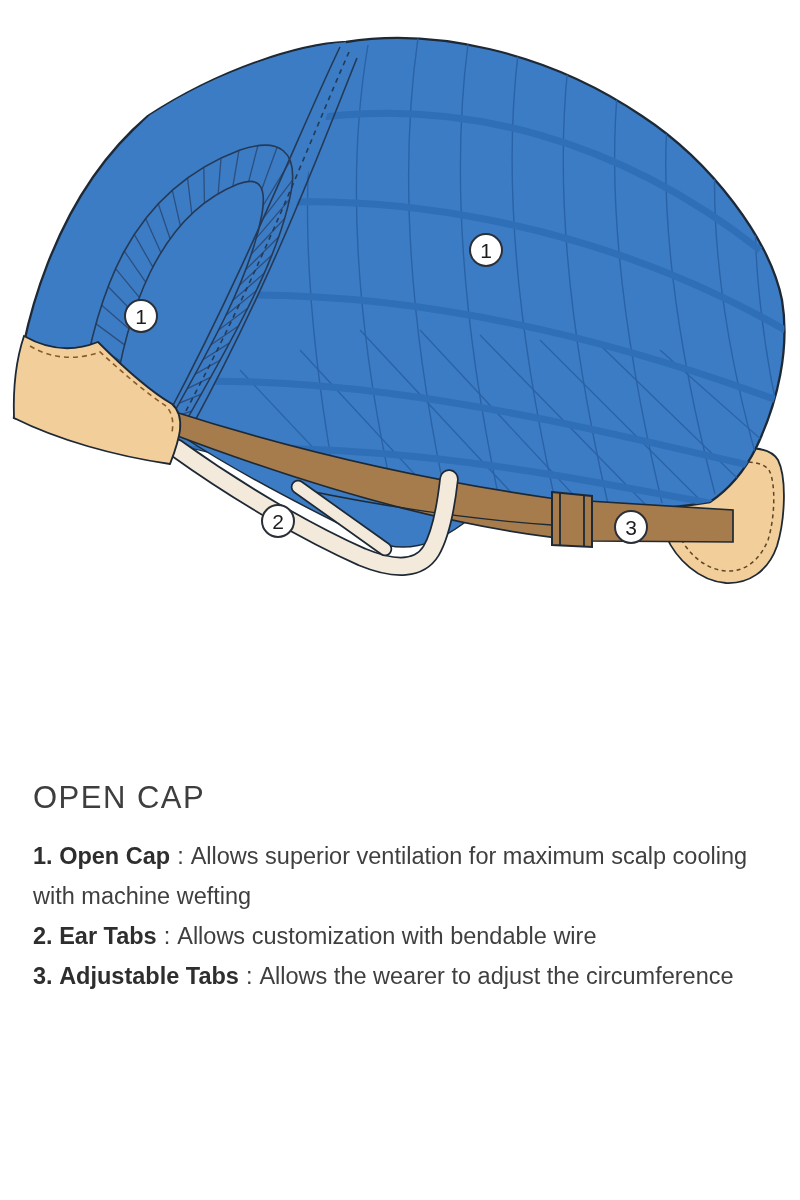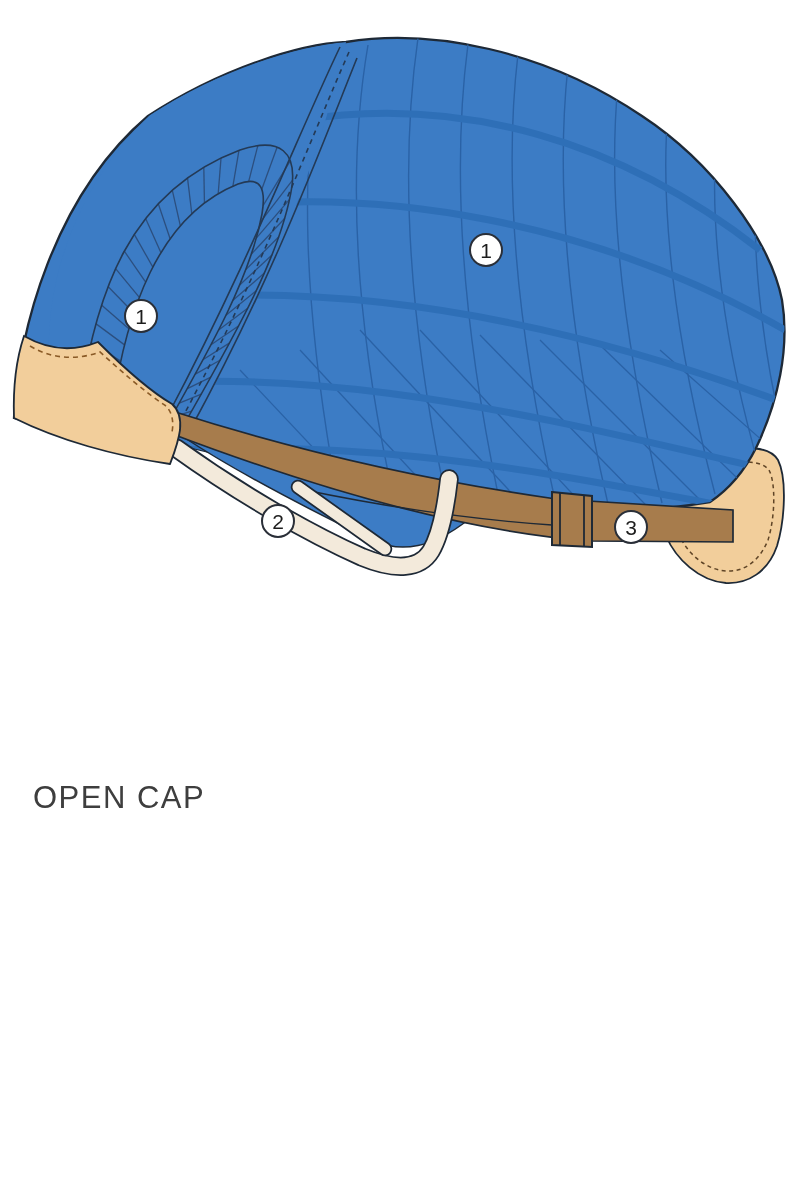--- a/index.html
+++ b/index.html
@@ -159,15 +159,18 @@
     <g>
       <circle class="callout-circle" cx="631" cy="527" r="16"></circle>
       <text class="callout-num" x="631" y="535">3</text>
     </g>
   </svg>
   </div>
 
   <div class="text-block">
     <h1 class="title">OPEN CAP</h1>
     <div class="features">
+      <p class="feature"><span class="f-bold">1.</span> <span class="f-bold">Open Cap</span><span class="f-sep">:</span><span>Allows superior ventilation for maximum scalp cooling with machine wefting</span></p>
+      <p class="feature"><span class="f-bold">2.</span> <span class="f-bold">Ear Tabs</span><span class="f-sep">:</span><span>Allows customization with bendable wire</span></p>
+      <p class="feature"><span class="f-bold">3.</span> <span class="f-bold">Adjustable Tabs</span><span class="f-sep">:</span><span>Allows the wearer to adjust the circumference</span></p>
     </div>
   </div>
 </div>
 
 </body></html>

